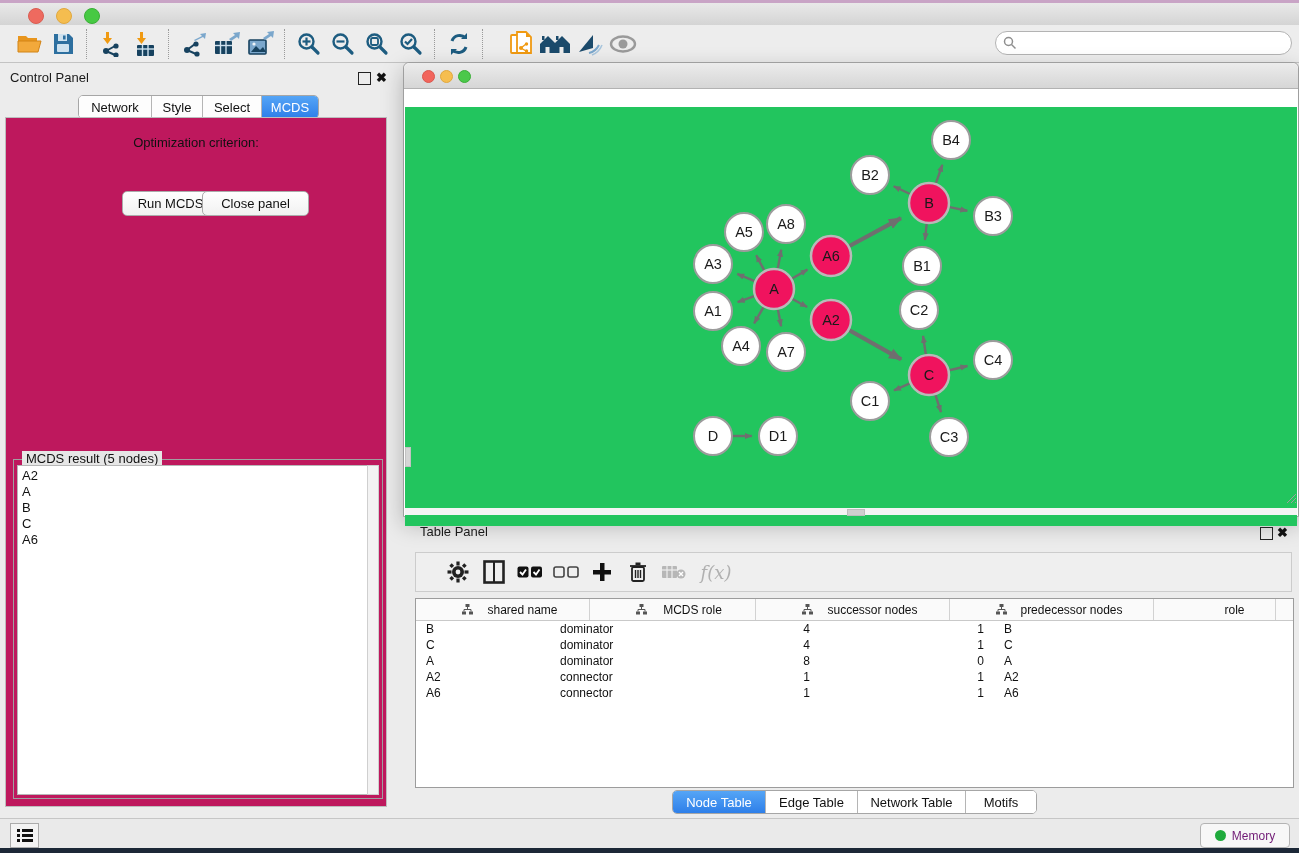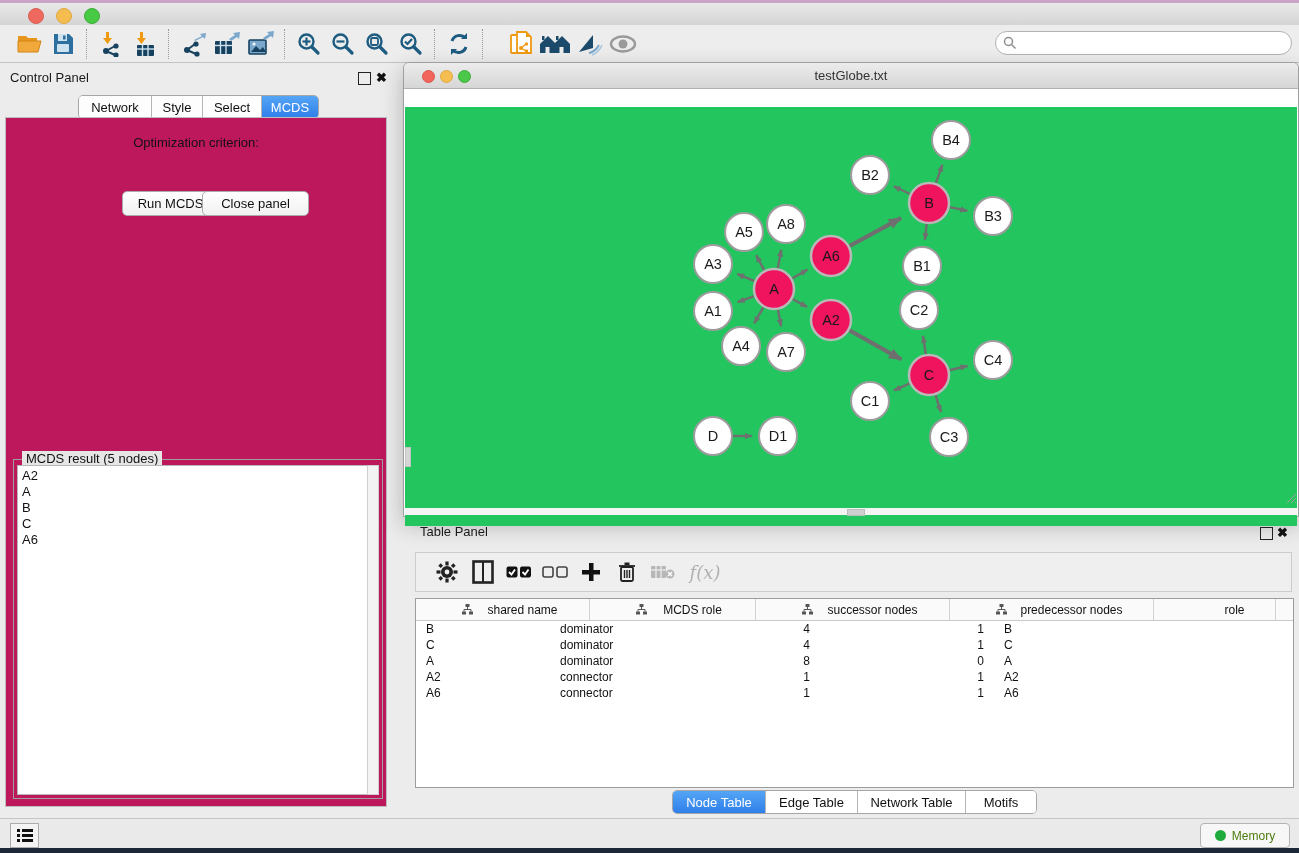--- a/index.html
+++ b/index.html
@@ -84,21 +84,21 @@
   .net-hscroll{position:absolute;left:1px;bottom:1px;width:892px;height:7px;background:#f4f4f4;}
   .net-hthumb{position:absolute;left:442px;top:1px;width:16px;height:5px;background:#cfcfcf;border:1px solid #bdbdbd;}
   .net-vthumb{position:absolute;left:0px;top:340px;width:4px;height:18px;background:#d6d6d6;border:1px solid #c2c2c2;}
   .net-grip{position:absolute;right:1px;bottom:8px;}
 
   
   .tp-header{left:420px;top:524px;font-size:13px;color:#1a1a1a;}
   .tp-float{left:1260px;top:527px;width:11px;height:11px;border:1.5px solid #222;}
   .tp-close{left:1277px;top:525px;font-size:13px;font-weight:bold;color:#111;}
   .tp-toolbar{left:415px;top:552px;width:877px;height:40px;background:#efefef;
-    border:1px solid #cccccc;display:flex;align-items:center;padding-left:13px;box-sizing:border-box;}
+    border:1px solid #cccccc;display:flex;align-items:center;padding-left:24px;box-sizing:border-box;}
   .tp-icon{width:36px;height:32px;display:flex;align-items:center;justify-content:center;flex:0 0 auto;}
   .fx-label{font-family:"DejaVu Serif",serif;font-style:italic;font-size:18px;color:#b0b0b0;}
   .node-table{left:415px;top:598px;width:877px;height:188px;background:#fff;
     border:1px solid #9c9c9c;overflow:hidden;}
   .thead{display:flex;height:21px;background:#fafafa;border-bottom:1px solid #c9c9c9;}
   .th{display:flex;align-items:center;justify-content:center;position:relative;
     font-size:12px;color:#111;border-right:1px solid #d2d2d2;box-sizing:border-box;flex:0 0 auto;margin-left:40px;}
   .th .th-ic{position:absolute;left:6px;top:5px;}
   .tr{display:flex;height:16px;align-items:center;}
   .td{font-size:12px;color:#111;box-sizing:border-box;flex:0 0 auto;white-space:nowrap;overflow:hidden;}
@@ -113,21 +113,21 @@
   .btab:last-child{border-right:none;}
   .btab.active{background:linear-gradient(#55a5f6,#2e7fe9);color:#fff;}
 
   
   .statusbar{left:0;top:818px;width:1299px;height:29px;background:#eaeaea;border-top:1px solid #c6c6c6;}
   .list-btn{position:absolute;left:10px;top:4px;width:27px;height:23px;background:#f3f3f3;
     border:1px solid #ababab;display:flex;align-items:center;justify-content:center;}
   .memory-btn{position:absolute;right:9px;top:4px;width:88px;height:23px;background:#f7f7f7;
     border:1px solid #b3b3b3;border-radius:4px;display:flex;align-items:center;justify-content:center;gap:6px;}
   .memory-dot{width:11px;height:11px;border-radius:50%;background:#1faa3c;}
-  .memory-text{font-size:12px;color:#4d7c0f;}
+  .memory-text{font-size:12px;color:#701a75;}
 </style>
 </head>
 <body>
 
 <div class="abs desktop-top"></div>
 <div class="abs desktop-bottom"></div>
 
 <div class="abs titlebar">
   <div class="tl red"></div>
   <div class="tl yellow"></div>
@@ -324,21 +324,20 @@
       </div>
     <div class="mcds-scroll"></div>
   </div>
 </div>
 
 <div class="abs net-window">
   <div class="net-titlebar">
     <div class="ntl red"></div>
     <div class="ntl yellow"></div>
     <div class="ntl green"></div>
-    <div class="net-title">testGlobe.txt</div>
   </div>
   <div class="net-canvas">
     <svg width="892" height="419" viewBox="0 0 892 419">
       <defs>
         <marker id="arrow" viewBox="0 0 10 10" markerWidth="3.2" markerHeight="3.2" refX="9" refY="5" orient="auto">
           <path d="M0 1 L10 5 L0 9 Z" fill="#6f6f6f"></path>
         </marker>
       </defs>
     <line x1="359.21932491051496" y1="163.41671732997838" x2="351.221186397528" y2="148.22025415530322" stroke="#6f6f6f" stroke-width="2.4" marker-end="url(#arrow)"></line>
         <line x1="372.8124970685782" y1="161.34897421186824" x2="376.23619413907187" y2="142.8039484133608" stroke="#6f6f6f" stroke-width="2.4" marker-end="url(#arrow)"></line>

